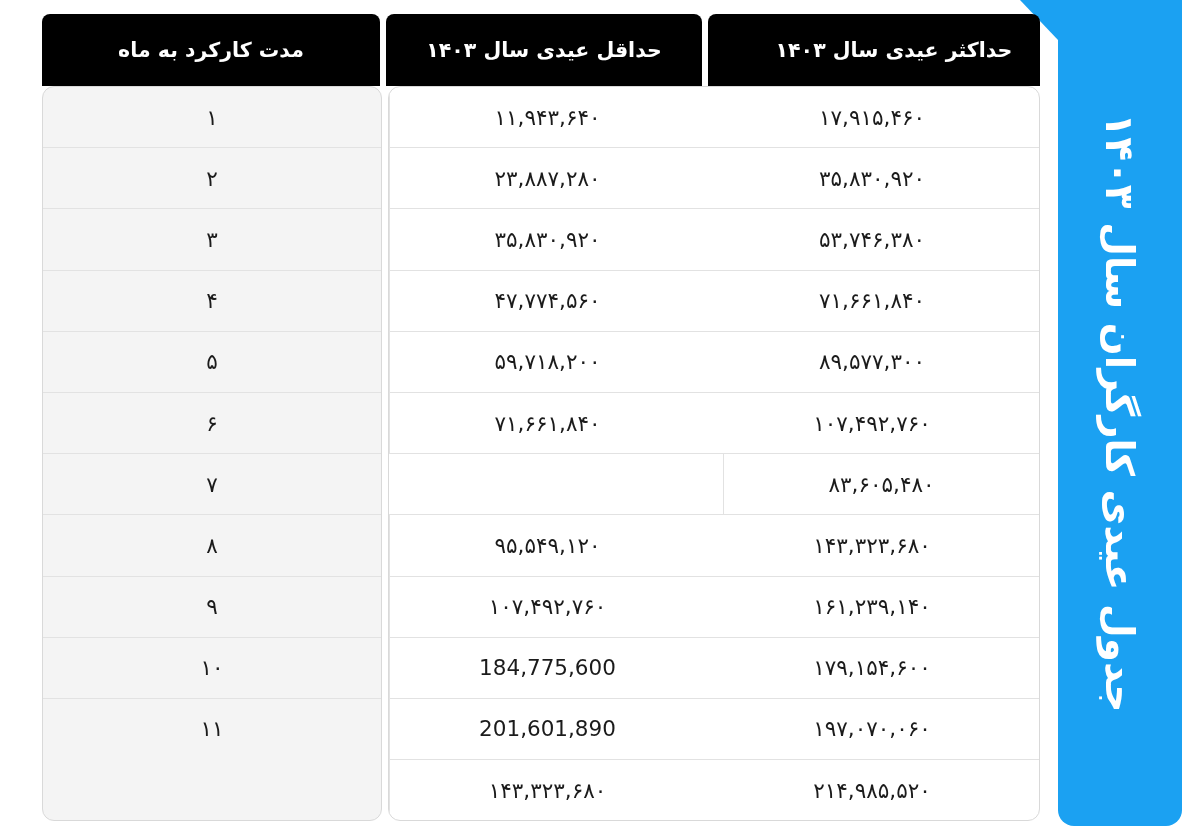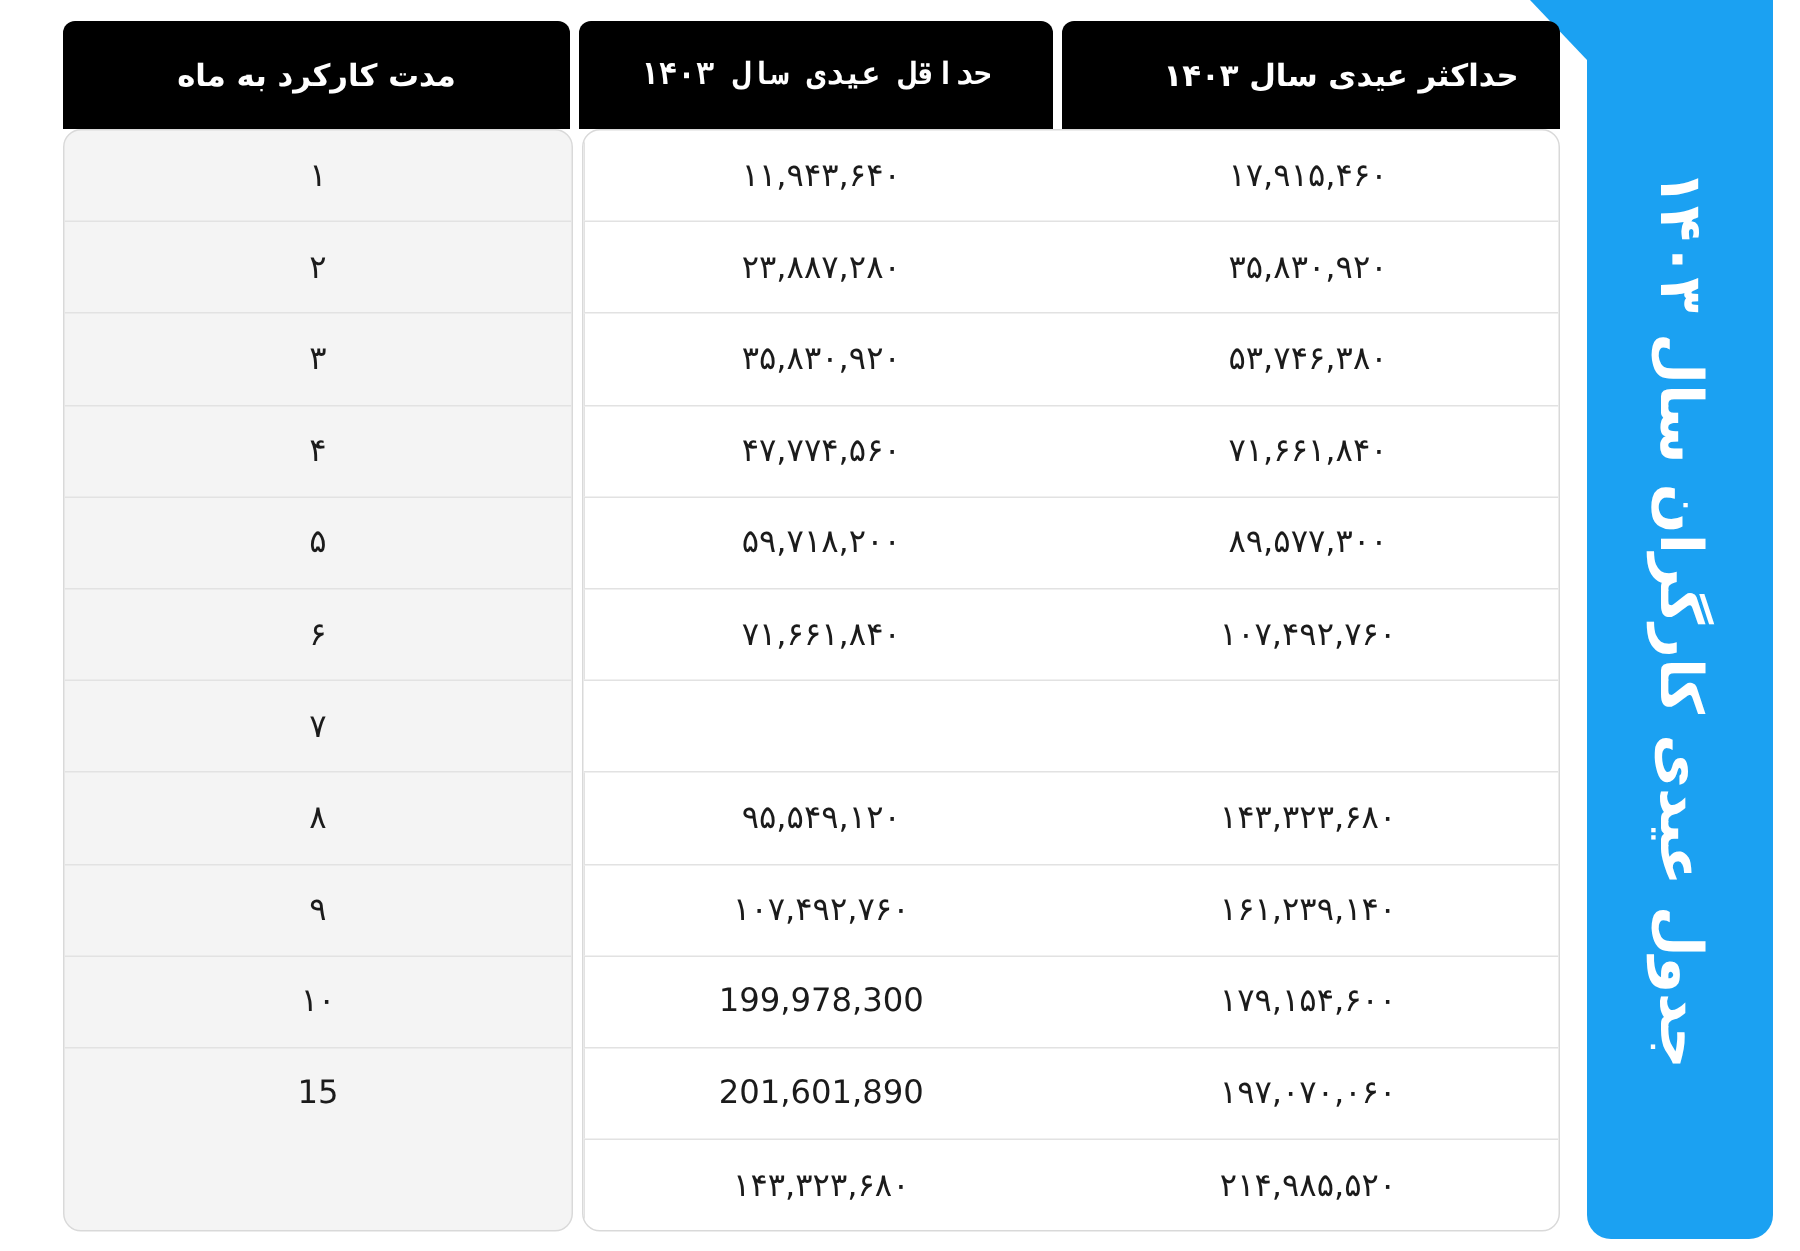--- a/index.html
+++ b/index.html
@@ -104,21 +104,21 @@
     color: #ffffff;
     font-size: 20.5px;
     font-weight: bold;
     display: flex;
     align-items: center;
     justify-content: center;
     border-radius: 10px;
     box-sizing: border-box;
   }
   .head-cell.c-months { flex: 0 0 338px; border-radius: 8px 8px 0 0; }
-  .head-cell.c-min    { flex: 0 0 316px; border-radius: 8px 8px 0 0; font-family: Liberation Mono, monospace;}
+  .head-cell.c-min    { flex: 0 0 316px; border-radius: 8px 8px 0 0;}
   .head-cell.c-max    { flex: 1 1 auto;  border-radius: 8px 8px 0 0; padding-left: 40px;}
   .cols-wrap {
     display: flex;
     flex-direction: row;
     gap: 6px;
   }
   .col-group {
     display: flex;
     flex-direction: column;
     border: 1px solid #d9d9d9;
@@ -206,32 +206,33 @@
         </div>
         <div class="vrow">
           <div class="vcell max">۸۹,۵۷۷,۳۰۰</div>
           <div class="vcell min">۵۹,۷۱۸,۲۰۰</div>
         </div>
         <div class="vrow">
           <div class="vcell max">۱۰۷,۴۹۲,۷۶۰</div>
           <div class="vcell min">۷۱,۶۶۱,۸۴۰</div>
         </div>
         <div class="vrow">
+          <div class="vcell min">۸۳,۶۰۵,۴۸۰</div>
         </div>
         <div class="vrow">
           <div class="vcell max">۱۴۳,۳۲۳,۶۸۰</div>
           <div class="vcell min">۹۵,۵۴۹,۱۲۰</div>
         </div>
         <div class="vrow">
           <div class="vcell max">۱۶۱,۲۳۹,۱۴۰</div>
           <div class="vcell min">۱۰۷,۴۹۲,۷۶۰</div>
         </div>
         <div class="vrow">
           <div class="vcell max">۱۷۹,۱۵۴,۶۰۰</div>
-          <div class="vcell min">199,978,300</div>
+          <div class="vcell min">184,775,600</div>
         </div>
         <div class="vrow">
           <div class="vcell max">۱۹۷,۰۷۰,۰۶۰</div>
           <div class="vcell min">201,601,890</div>
         </div>
         <div class="vrow">
           <div class="vcell max">۲۱۴,۹۸۵,۵۲۰</div>
           <div class="vcell min">۱۴۳,۳۲۳,۶۸۰</div>
         </div>
       </div>
@@ -240,18 +241,18 @@
         <div class="mrow">۱</div>
         <div class="mrow">۲</div>
         <div class="mrow">۳</div>
         <div class="mrow">۴</div>
         <div class="mrow">۵</div>
         <div class="mrow">۶</div>
         <div class="mrow">۷</div>
         <div class="mrow">۸</div>
         <div class="mrow">۹</div>
         <div class="mrow">۱۰</div>
-        <div class="mrow">15</div>
+        <div class="mrow">۱۱</div>
       </div>
 
     </div>
   </div>
 </div>
 
 </body></html>

